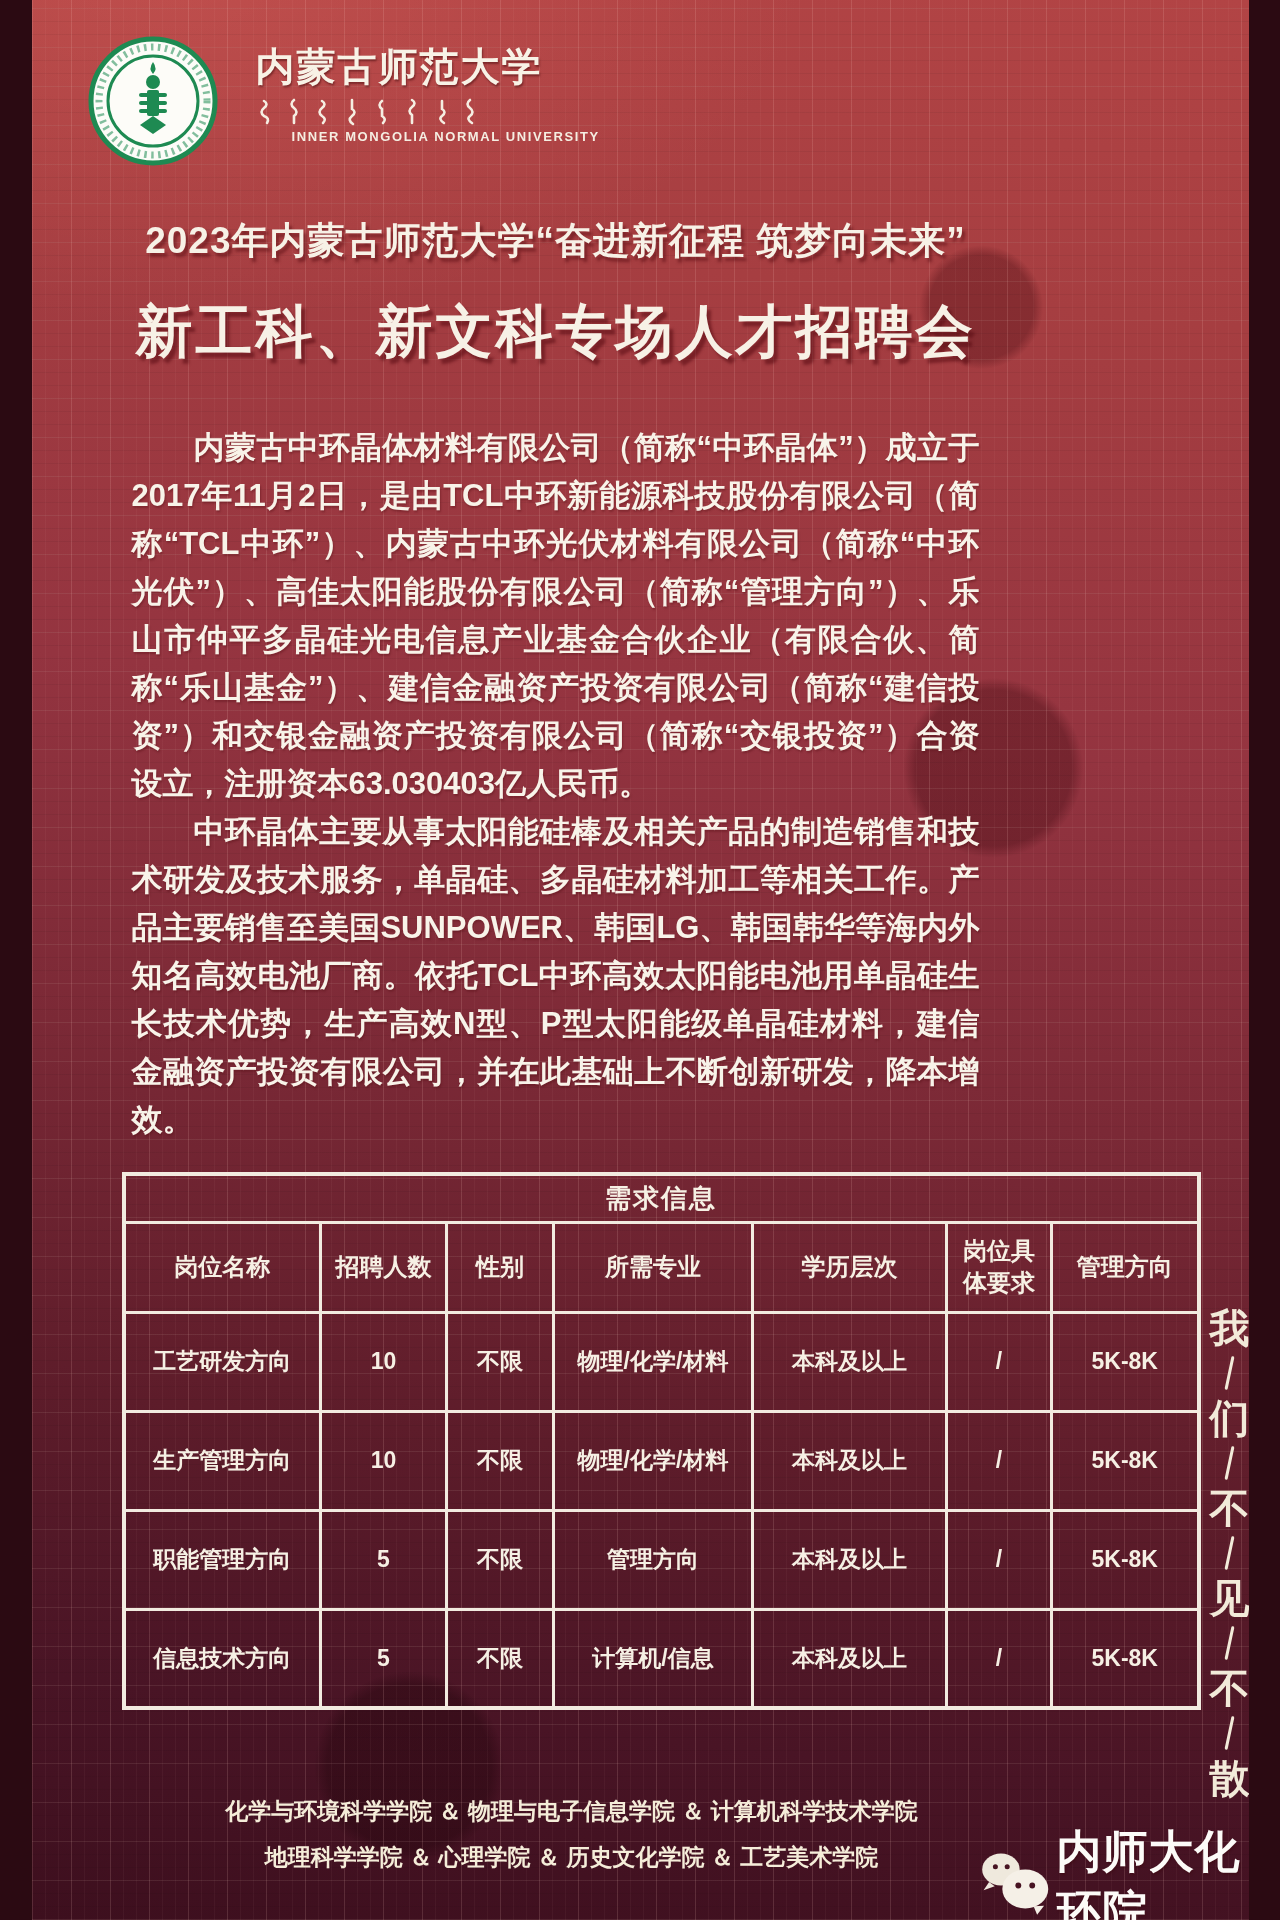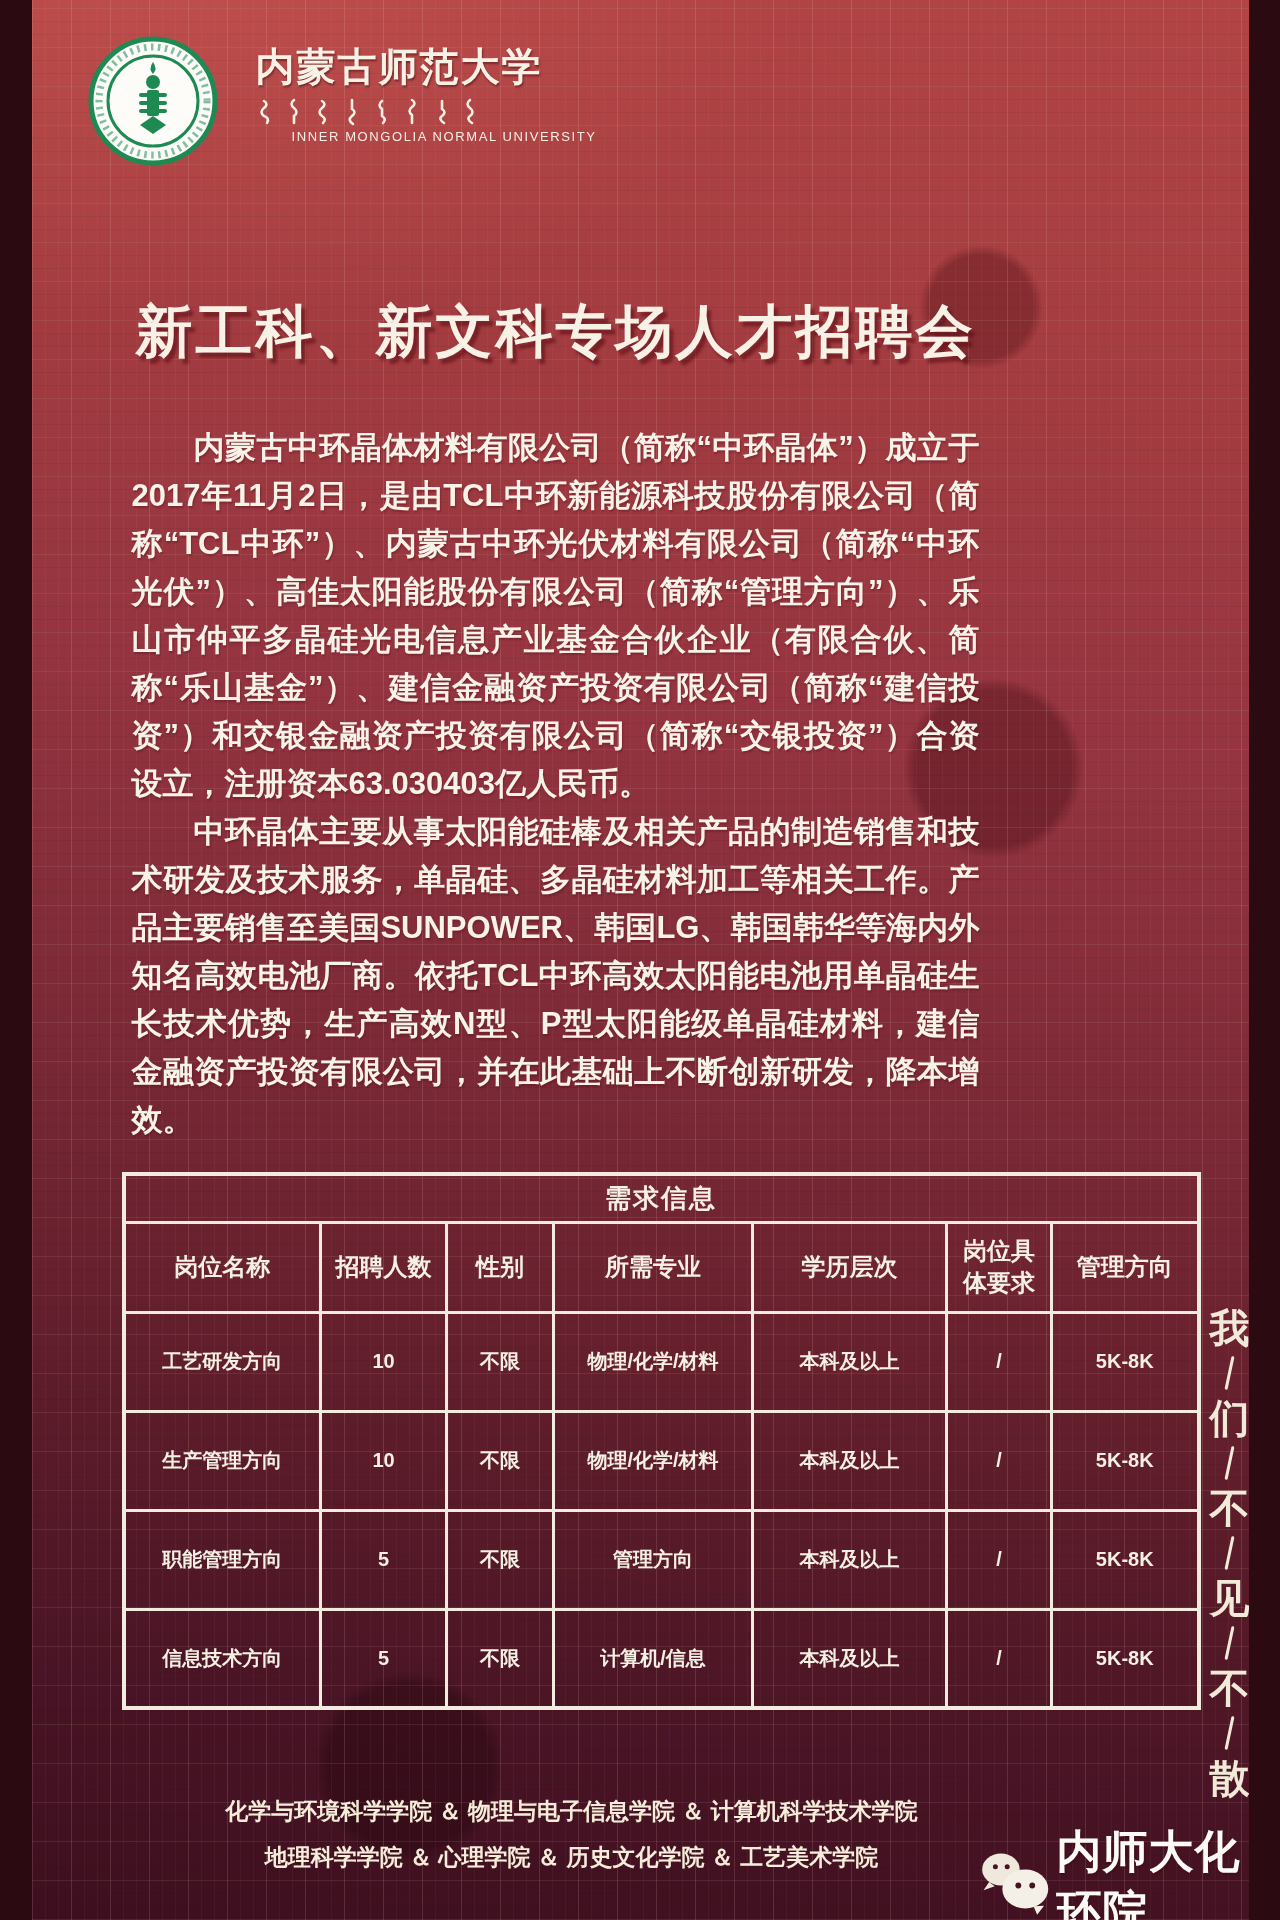--- a/index.html
+++ b/index.html
@@ -26,21 +26,21 @@
   }
 
   .txt { color:#f7f1e6; }
 
   
   .logo { position:absolute; left:56px; top:36px; width:130px; height:130px; }
   .uni-block { position:absolute; left:224px; top:40px; width:560px; }
   .uni-cn { font-family:"DejaVu Serif","Liberation Serif",serif; font-size:39px; font-weight:bold;
             letter-spacing:2px; color:#f8f2e6; text-shadow:1px 2px 2px rgba(70,10,12,.5); }
   .uni-mn { margin-top:4px; height:28px; }
-  .uni-en { margin-top:3px; font-size:13px; font-weight:normal; letter-spacing:1.6px; color:#f5eee2;padding-left:36px; }
+  .uni-en { margin-top:3px; font-size:13px; font-weight:bold; letter-spacing:1.6px; color:#f5eee2;padding-left:36px; }
 
   
   .title1 { position:absolute; left:96px; top:216px; width:856px; text-align:center;
             font-size:37px; font-weight:800; letter-spacing:1px;
             text-shadow:3px 4px 3px rgba(85,10,16,.5); }
   .title2 { position:absolute; left:96px; top:294px; width:856px; text-align:center;
             font-size:57px; font-weight:900; letter-spacing:3px;
             text-shadow:4px 5px 3px rgba(85,10,16,.55); }
 
   
@@ -51,21 +51,21 @@
 
   
   .demand-table { position:absolute; left:90px; top:1172px; width:1075px;
                   border-collapse:collapse; table-layout:fixed; color:#f6f0e4;
                   font-weight:bold; text-align:center; }
   .demand-table td, .demand-table th { border:3px solid #f2ebe0; vertical-align:middle; padding:2px; }
   .demand-table { border:4px solid #f2ebe0;padding-left:44px; }
   .tbl-title td { height:48px; font-size:26px; letter-spacing:2px; }
   .tbl-head th { height:90px; font-size:24px; }
   .tbl-head th.narrow { padding:0 10px; }
-  .tbl-row td { height:99px; font-size:20px; }
+  .tbl-row td { height:99px; font-size:23px; }
 
   
   .side-text { position:absolute; left:1172px; top:1306px; width:52px;
                display:flex; flex-direction:column; align-items:center;
                color:#f2ead9; font-size:40px; font-weight:600; }
   .side-text .ch { line-height:44px; }
   .vdash { width:3px; height:34px; margin:6px 0; background:#f2ead9; border-radius:2px;
            transform:rotate(12deg); }
 
   
@@ -109,20 +109,21 @@
         <path d="M96 2 l0 9 q5 3 0 7 t1 8"></path>
         <path d="M126 3 q-5 4 0 8 l0 7 q5 3 1 7"></path>
         <path d="M156 2 q5 3 0 7 q-5 4 0 8 l0 8"></path>
         <path d="M186 3 l0 8 q5 3 0 7 q-4 3 2 7"></path>
         <path d="M214 2 q-5 4 0 8 q5 4 0 8 q-4 3 2 7"></path>
       </svg>
     </div>
     <div class="uni-en">INNER MONGOLIA NORMAL UNIVERSITY</div>
   </div>
 
+  <div class="title1 txt">2023年内蒙古师范大学“奋进新征程 筑梦向未来”</div>
   <div class="title2 txt">新工科、新文科专场人才招聘会</div>
 
   <div class="body-text">
     <p>内蒙古中环晶体材料有限公司（简称“中环晶体”）成立于2017年11月2日，是由TCL中环新能源科技股份有限公司（简称“TCL中环”）、内蒙古中环光伏材料有限公司（简称“中环光伏”）、高佳太阳能股份有限公司（简称“管理方向”）、乐山市仲平多晶硅光电信息产业基金合伙企业（有限合伙、简称“乐山基金”）、建信金融资产投资有限公司（简称“建信投资”）和交银金融资产投资有限公司（简称“交银投资”）合资设立，注册资本63.030403亿人民币。</p>
     <p>中环晶体主要从事太阳能硅棒及相关产品的制造销售和技术研发及技术服务，单晶硅、多晶硅材料加工等相关工作。产品主要销售至美国SUNPOWER、韩国LG、韩国韩华等海内外知名高效电池厂商。依托TCL中环高效太阳能电池用单晶硅生长技术优势，生产高效N型、P型太阳能级单晶硅材料，建信金融资产投资有限公司，并在此基础上不断创新研发，降本增效。</p>
   </div>
 
   <table class="demand-table">
     <colgroup>
       <col style="width:197px">

